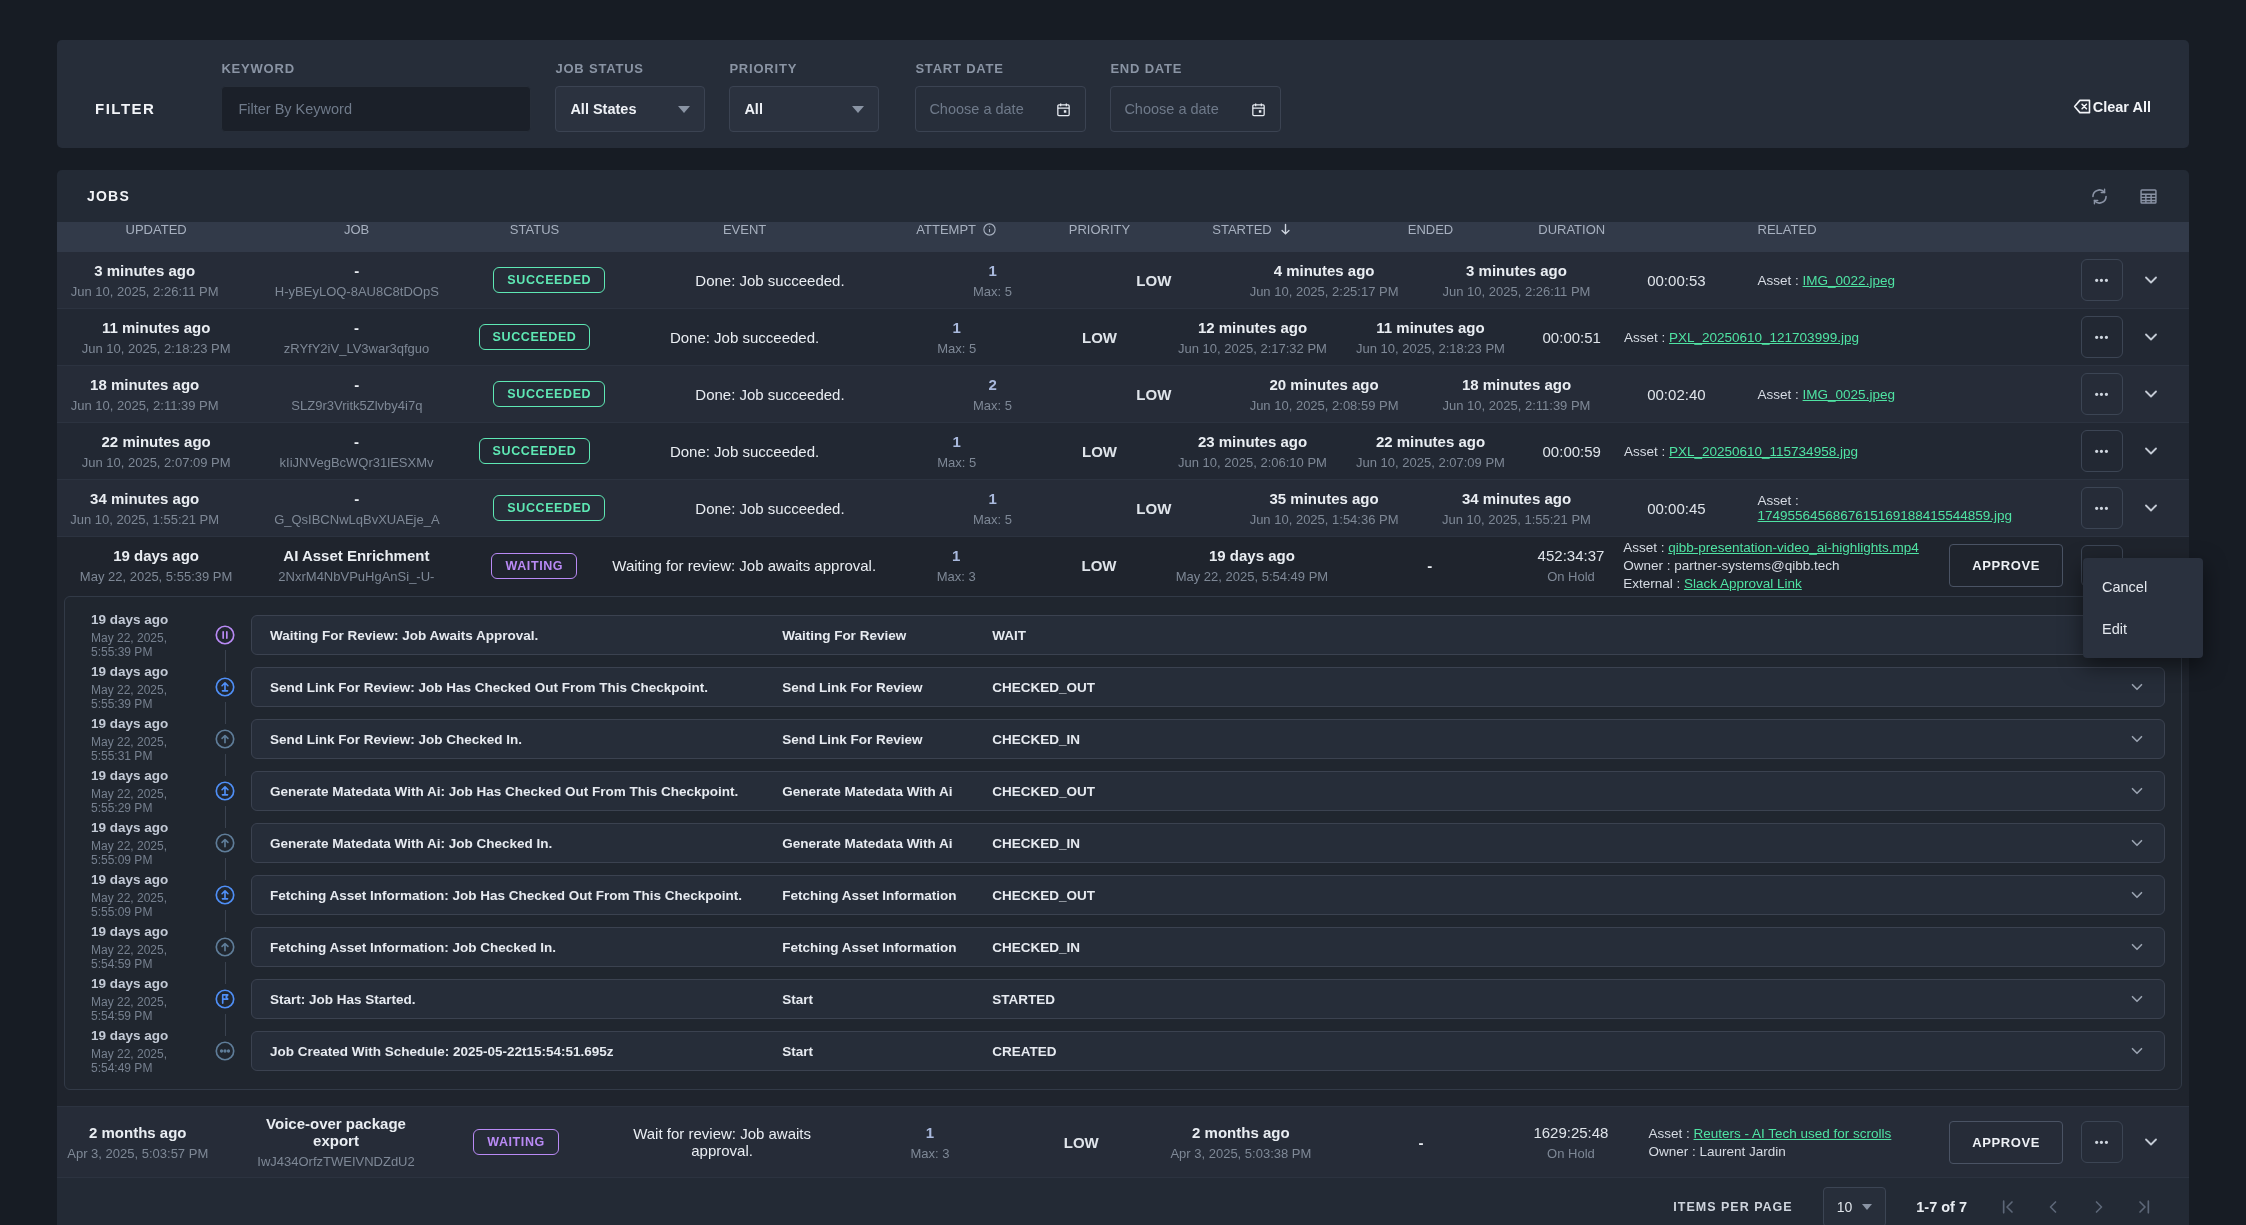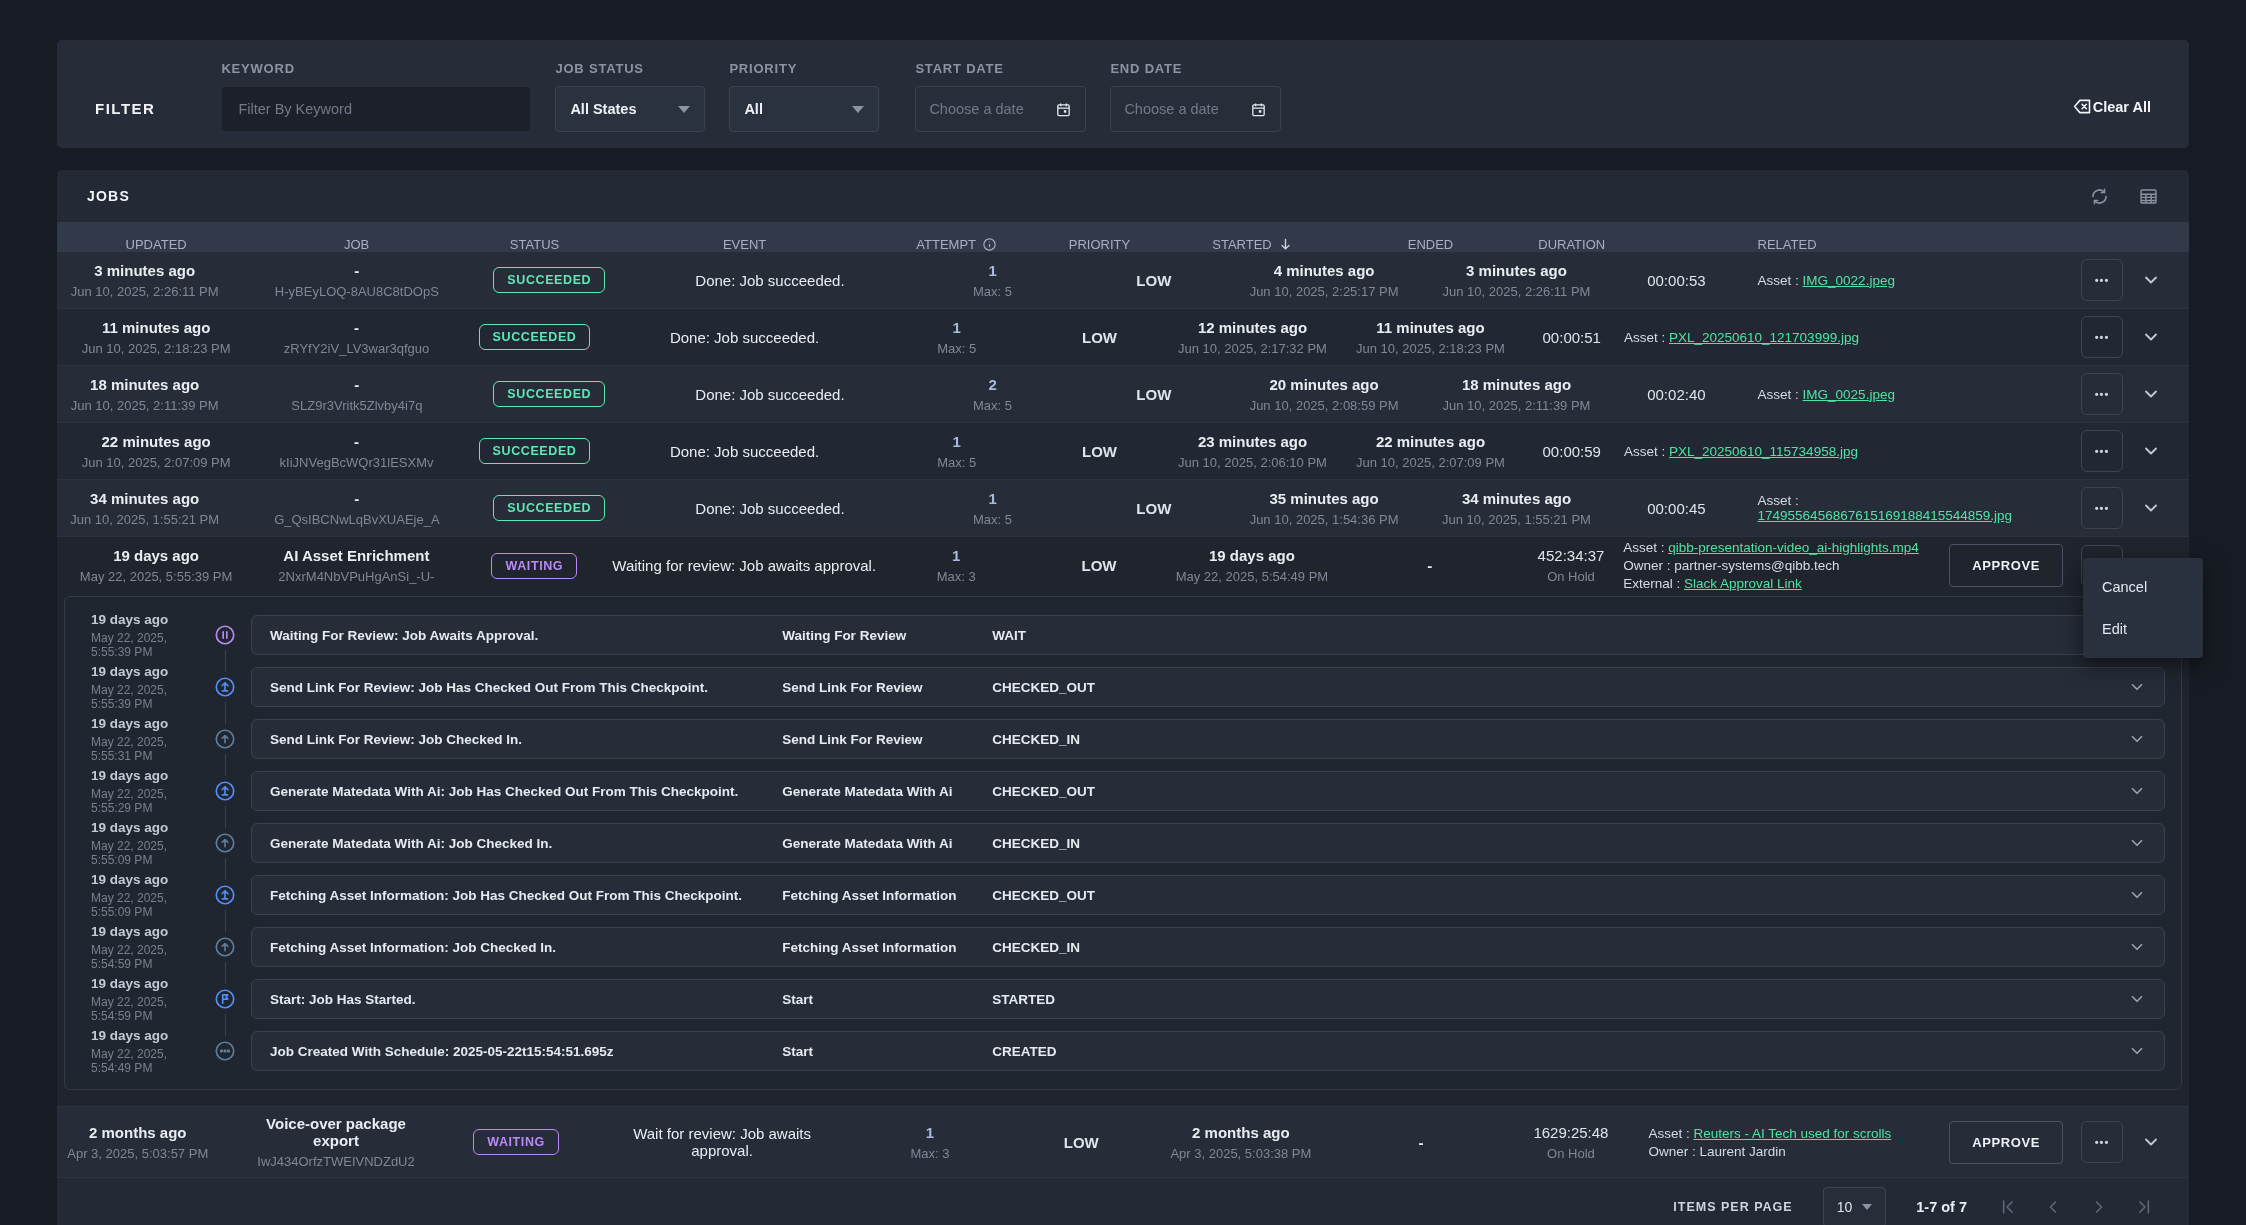--- a/index.html
+++ b/index.html
@@ -43,21 +43,21 @@
   .clear-all span { font-size:14.5px; font-weight:bold; color:#f2f4f8; }
   .icon-svg { display:block; }
 
   
   .jobs-panel { background:#232a35; border-radius:5px; margin-top:22px; position:relative; padding-bottom:2px; }
   .jobs-title-bar { height:52px; display:flex; align-items:center; padding:0 30px; }
   .jobs-title { font-size:14px; font-weight:bold; letter-spacing:1.2px; color:#f2f4f8; }
   .title-icons { margin-left:auto; display:flex; align-items:center; gap:28px; color:#8a93a5; }
   .title-icons .ibtn { cursor:pointer; }
 
-  .thead { height:30px; background:#323a49; display:flex; align-items:flex-end; font-size:13px; color:#a7b0bf; }
+  .thead { height:30px; background:#323a49; display:flex; align-items:flex-start; font-size:13px; color:#a7b0bf; }
   .th { text-align:center; display:flex; align-items:center; justify-content:center; gap:6px; }
   .c-updated{width:9.3%}.c-job{width:9.5%}.c-status{width:7.2%}.c-event{width:12.5%}
   .c-attempt{width:7.4%}.c-priority{width:6%}.c-started{width:8.35%}.c-ended{width:8.35%}
   .c-duration{width:4.9%}.c-related{width:15.3%}.c-actions{flex:1}
 
   .trow { display:flex; align-items:center; min-height:57px; border-bottom:1px solid #2c3340; font-size:15px; }
   .row-a { background:#262c38;gap:35px; } .row-b { background:#222833; }
   .row-waiting { background:#1f242d; border-bottom:none; }
   .td { text-align:center; }
   .p1 { font-weight:bold; color:#e9edf2; font-size:15px; }

